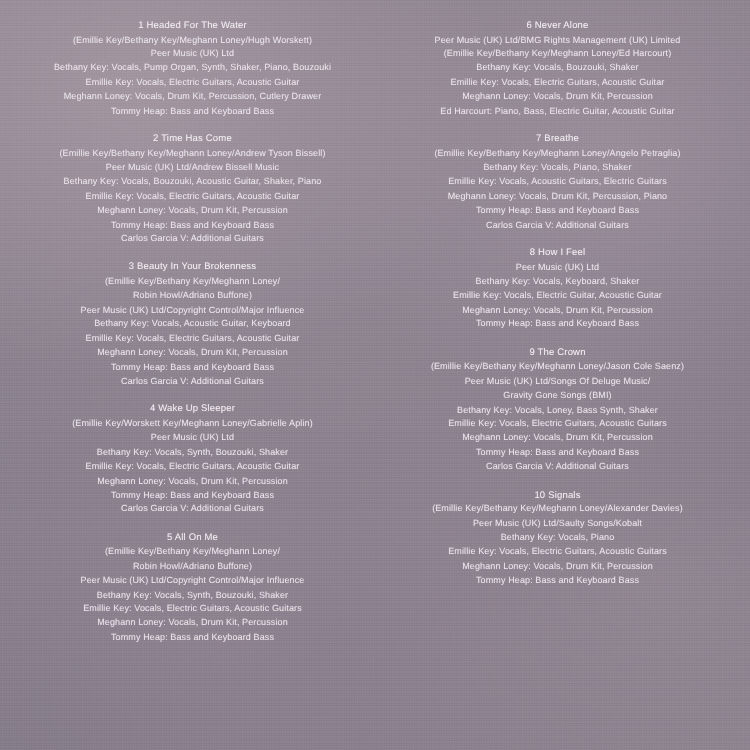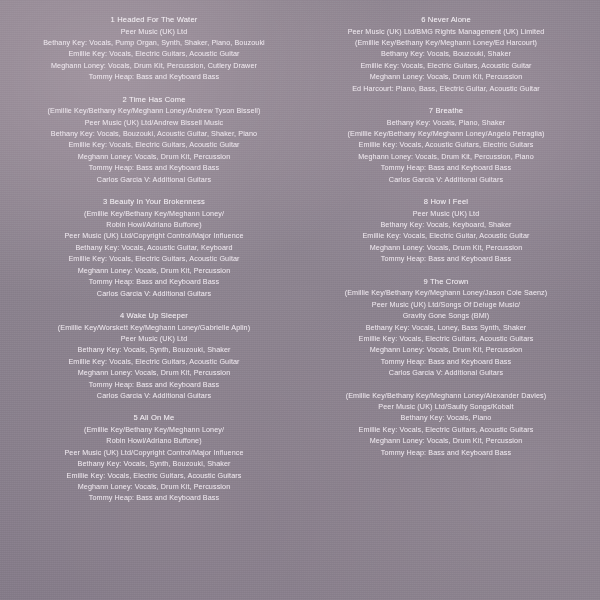--- a/index.html
+++ b/index.html
@@ -75,20 +75,21 @@
   }
 </style>
 </head>
 <body>
 
 <div id="page">
   <div class="columns">
     <div class="column" id="left-col">
         <div class="song">
           <div class="song-title">1 Headed For The Water</div>
+          <div class="credit">(Emillie Key/Bethany Key/Meghann Loney/Hugh Worskett)</div>
           <div class="credit">Peer Music (UK) Ltd</div>
           <div class="credit">Bethany Key: Vocals, Pump Organ, Synth, Shaker, Piano, Bouzouki</div>
           <div class="credit">Emillie Key: Vocals, Electric Guitars, Acoustic Guitar</div>
           <div class="credit">Meghann Loney: Vocals, Drum Kit, Percussion, Cutlery Drawer</div>
           <div class="credit">Tommy Heap: Bass and Keyboard Bass</div>
         </div>
         <div class="song">
           <div class="song-title">2 Time Has Come</div>
           <div class="credit">(Emillie Key/Bethany Key/Meghann Loney/Andrew Tyson Bissell)</div>
           <div class="credit">Peer Music (UK) Ltd/Andrew Bissell Music</div>
@@ -135,22 +136,22 @@
           <div class="song-title">6 Never Alone</div>
           <div class="credit">Peer Music (UK) Ltd/BMG Rights Management (UK) Limited</div>
           <div class="credit">(Emillie Key/Bethany Key/Meghann Loney/Ed Harcourt)</div>
           <div class="credit">Bethany Key: Vocals, Bouzouki, Shaker</div>
           <div class="credit">Emillie Key: Vocals, Electric Guitars, Acoustic Guitar</div>
           <div class="credit">Meghann Loney: Vocals, Drum Kit, Percussion</div>
           <div class="credit">Ed Harcourt: Piano, Bass, Electric Guitar, Acoustic Guitar</div>
         </div>
         <div class="song">
           <div class="song-title">7 Breathe</div>
+          <div class="credit">(Emillie Key/Bethany Key/Meghann Loney/Angelo Petraglia)</div>
           <div class="credit">Bethany Key: Vocals, Piano, Shaker</div>
-          <div class="credit">(Emillie Key/Bethany Key/Meghann Loney/Angelo Petraglia)</div>
           <div class="credit">Emillie Key: Vocals, Acoustic Guitars, Electric Guitars</div>
           <div class="credit">Meghann Loney: Vocals, Drum Kit, Percussion, Piano</div>
           <div class="credit">Tommy Heap: Bass and Keyboard Bass</div>
           <div class="credit">Carlos Garcia V: Additional Guitars</div>
         </div>
         <div class="song">
           <div class="song-title">8 How I Feel</div>
           <div class="credit">Peer Music (UK) Ltd</div>
           <div class="credit">Bethany Key: Vocals, Keyboard, Shaker</div>
           <div class="credit">Emillie Key: Vocals, Electric Guitar, Acoustic Guitar</div>
@@ -162,20 +163,21 @@
           <div class="credit">(Emillie Key/Bethany Key/Meghann Loney/Jason Cole Saenz)</div>
           <div class="credit">Peer Music (UK) Ltd/Songs Of Deluge Music/</div>
           <div class="credit">Gravity Gone Songs (BMI)</div>
           <div class="credit">Bethany Key: Vocals, Loney, Bass Synth, Shaker</div>
           <div class="credit">Emillie Key: Vocals, Electric Guitars, Acoustic Guitars</div>
           <div class="credit">Meghann Loney: Vocals, Drum Kit, Percussion</div>
           <div class="credit">Tommy Heap: Bass and Keyboard Bass</div>
           <div class="credit">Carlos Garcia V: Additional Guitars</div>
         </div>
         <div class="song">
+          <div class="song-title">10 Signals</div>
           <div class="credit">(Emillie Key/Bethany Key/Meghann Loney/Alexander Davies)</div>
           <div class="credit">Peer Music (UK) Ltd/Saulty Songs/Kobalt</div>
           <div class="credit">Bethany Key: Vocals, Piano</div>
           <div class="credit">Emillie Key: Vocals, Electric Guitars, Acoustic Guitars</div>
           <div class="credit">Meghann Loney: Vocals, Drum Kit, Percussion</div>
           <div class="credit">Tommy Heap: Bass and Keyboard Bass</div>
         </div>
       </div>
   </div>
 </div>

